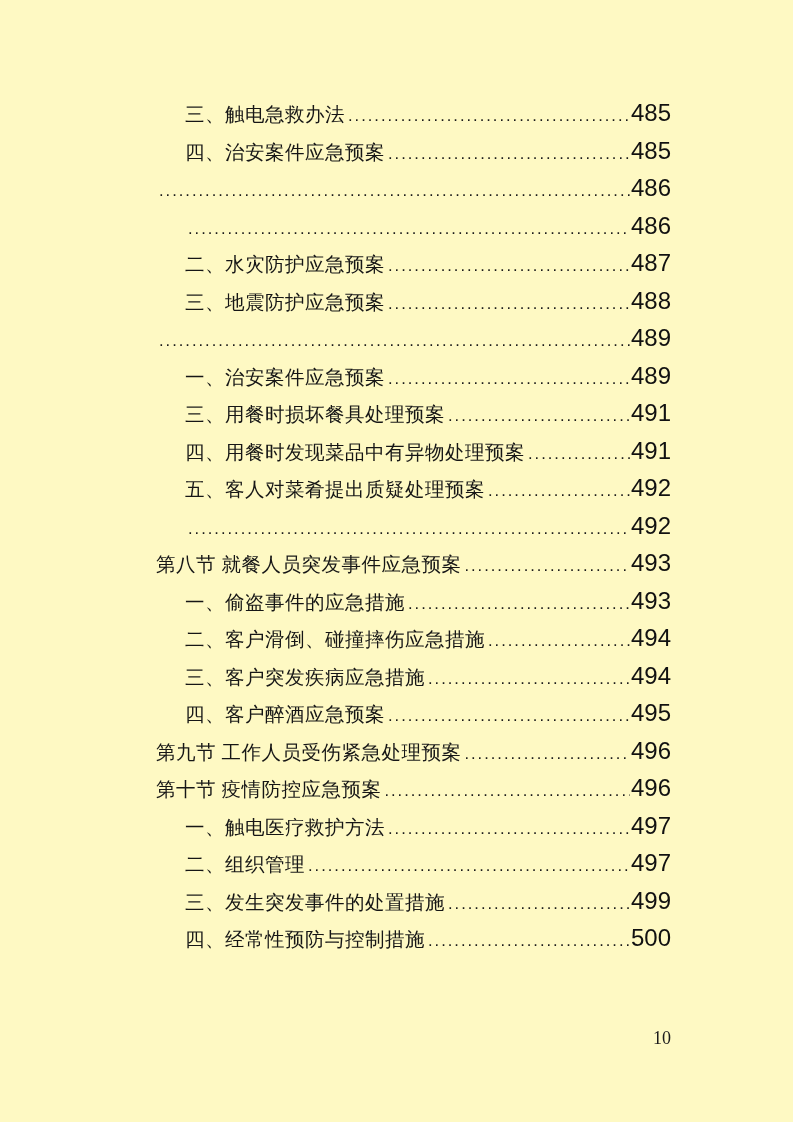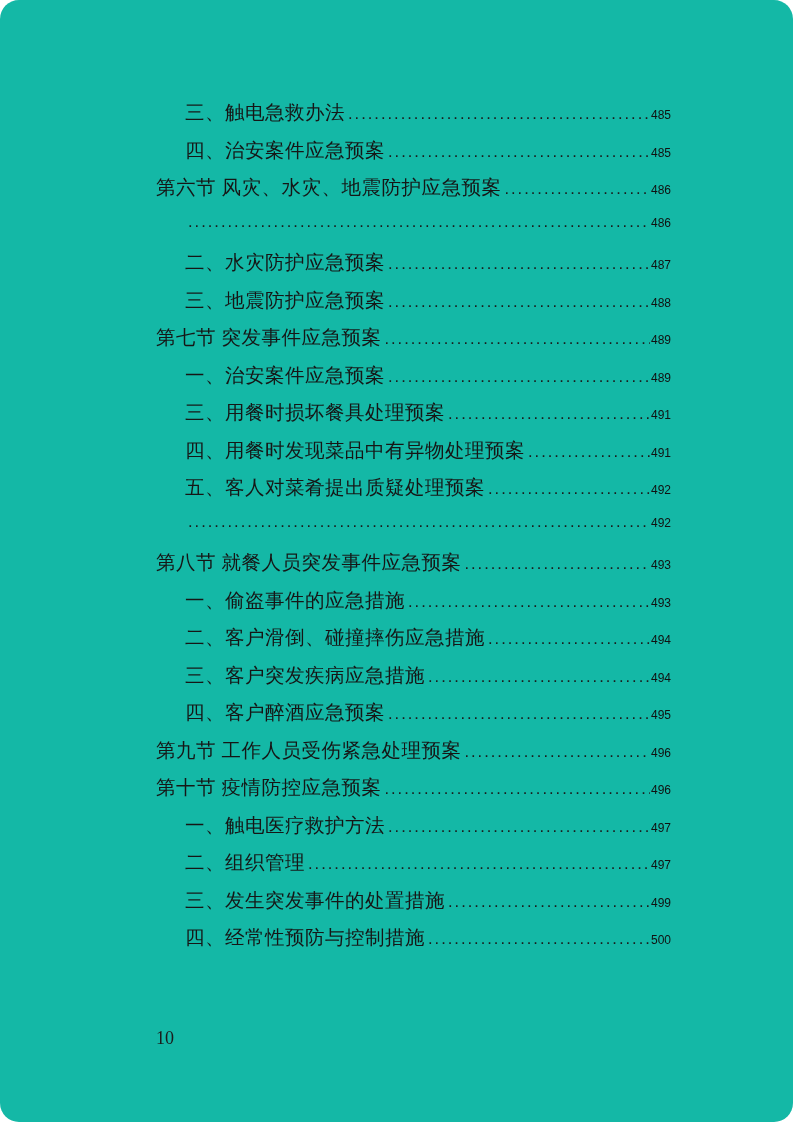--- a/index.html
+++ b/index.html
@@ -8,22 +8,21 @@
   body {
     background: #ffffff;
     color: #161616;
     font-family: "Liberation Serif", "DejaVu Serif", serif;
     position: relative;
     overflow: hidden;
   }
   .page {
     position: absolute;
     inset: 0;
-    background: #14b8a6;
-    border-radius: 19px;
+    background: #fef9c3;
   }
   .toc {
     position: absolute;
     top: 99px;
     left: 156px;
     right: 122px;
   }
   .toc-row {
     display: flex;
     align-items: baseline;
@@ -47,30 +46,30 @@
     font-size: 16.5px;
     letter-spacing: 2px;
     color: #1b1b1b;
     min-width: 12px;
   }
   .toc-dots::after {
     content: "...................................................................................................................................................................";
   }
   .toc-page {
     font-family: "Liberation Sans", "DejaVu Sans", sans-serif;
-    font-size: 12px;
+    font-size: 24px;
     white-space: nowrap;
     color: #111111;
   }
   .footer {
     position: absolute;
     top: 1028px;
     left: 156px;
     right: 122px;
-    text-align: left;
+    text-align: right;
     font-size: 18px;
     font-family: "Liberation Serif", "DejaVu Serif", serif;
     color: #1b1b1b;
   }
 </style>
 </head>
 <body>
 
 <div class="page">
 
@@ -81,21 +80,20 @@
     <span class="toc-page">485</span>
   </div>
 
   <div class="toc-row level-sub">
     <span class="toc-title">四、治安案件应急预案</span>
     <span class="toc-dots"></span>
     <span class="toc-page">485</span>
   </div>
 
   <div class="toc-row level-section">
-    <span class="toc-title">第六节 风灾、水灾、地震防护应急预案</span>
     <span class="toc-dots"></span>
     <span class="toc-page">486</span>
   </div>
 
   <div class="toc-row level-sub">
     <span class="toc-dots"></span>
     <span class="toc-page">486</span>
   </div>
 
   <div class="toc-row level-sub">
@@ -104,21 +102,20 @@
     <span class="toc-page">487</span>
   </div>
 
   <div class="toc-row level-sub">
     <span class="toc-title">三、地震防护应急预案</span>
     <span class="toc-dots"></span>
     <span class="toc-page">488</span>
   </div>
 
   <div class="toc-row level-section">
-    <span class="toc-title">第七节 突发事件应急预案</span>
     <span class="toc-dots"></span>
     <span class="toc-page">489</span>
   </div>
 
   <div class="toc-row level-sub">
     <span class="toc-title">一、治安案件应急预案</span>
     <span class="toc-dots"></span>
     <span class="toc-page">489</span>
   </div>
 

